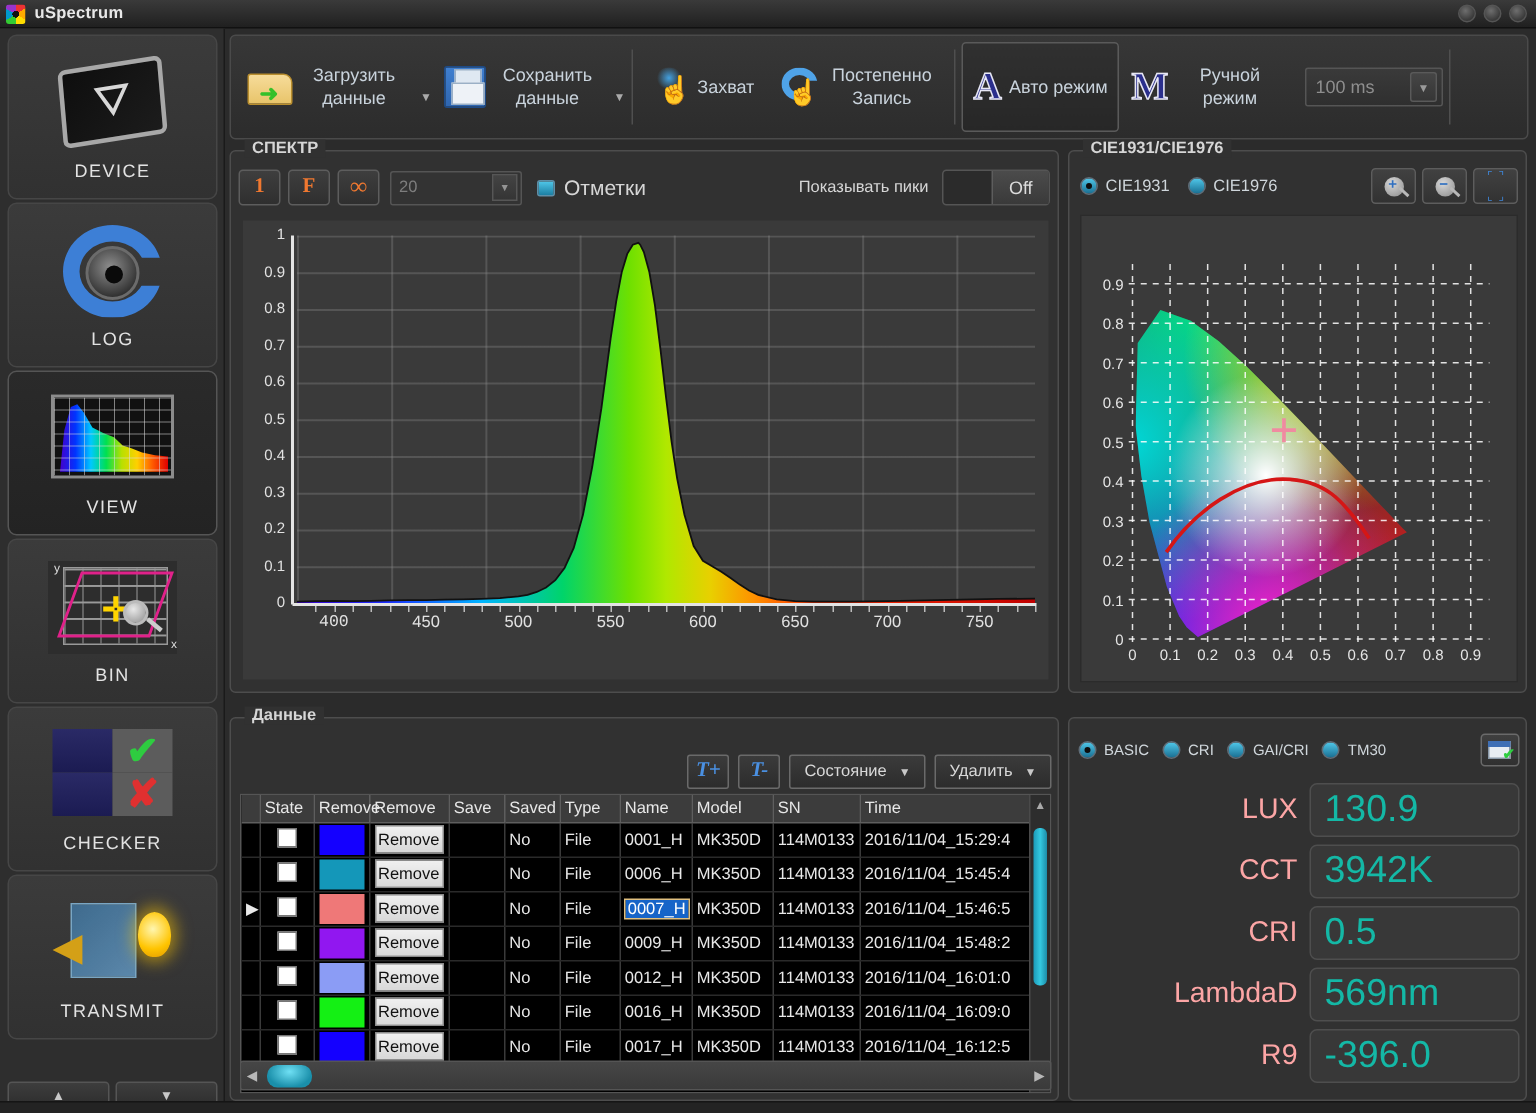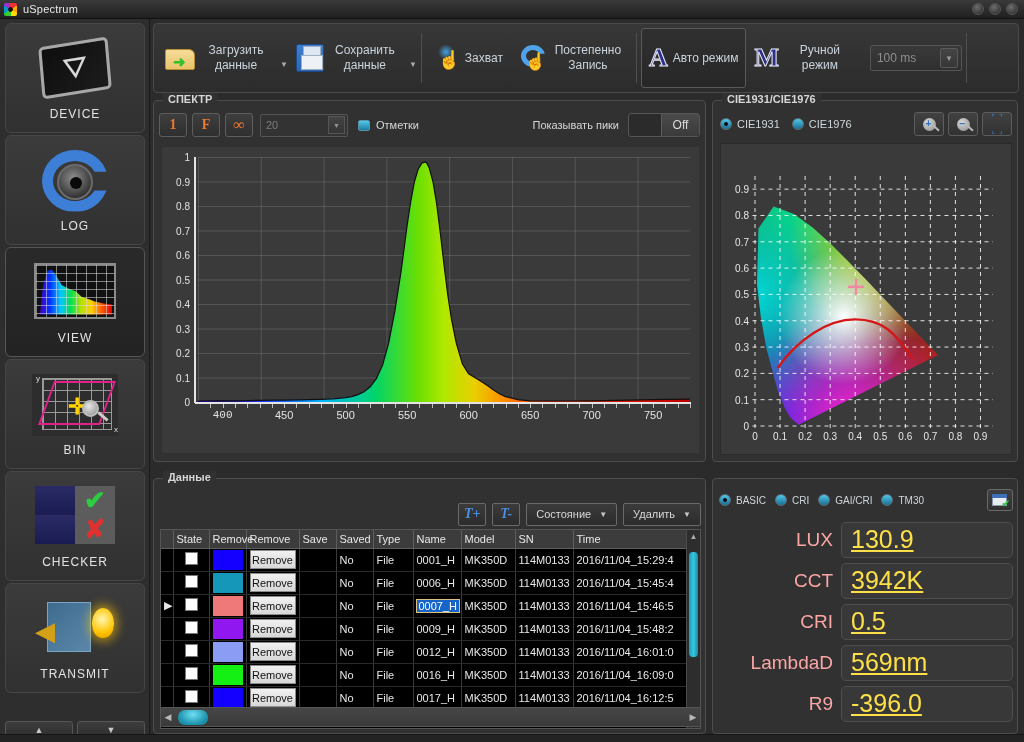--- a/index.html
+++ b/index.html
@@ -18,21 +18,21 @@
     background: linear-gradient(#3a3a3a, #202020);
     border-bottom: 1px solid #111;
     display: flex; align-items: center;
   }
   .title-logo {
     width: 13px; height: 13px; margin: 0 6px 0 4px; border-radius: 2px;
     background:
       radial-gradient(circle at 50% 50%, #111 0 24%, transparent 25%),
       conic-gradient(#e33 0 16%, #fa0 0 33%, #fd0 0 50%, #3c3 0 66%, #09c 0 83%, #93c 0 100%);
   }
-  .title-text { font-size: 11px; font-weight: normal; color: #e8e8e8; letter-spacing: .2px; }
+  .title-text { font-size: 11px; font-weight: bold; color: #e8e8e8; letter-spacing: .2px; }
   .win-ctrls { position: absolute; right: 6px; top: 3px; display: flex; gap: 5px; }
   .win-btn {
     width: 12px; height: 12px; border-radius: 50%;
     background: radial-gradient(circle at 40% 32%, #6e6e6e, #3a3a3a 70%);
     border: 1px solid #555;
   }
 
   
   .sidebar {
     position: absolute; left: 0; top: 19px; width: 150px; height: 723px;
@@ -200,21 +200,21 @@
   .num-select {
     width: 88px; height: 23px; margin-left: 2px; margin-right: 10px;
     background: #333; border: 1px solid #555; border-radius: 2px; display: flex; align-items: center;
   }
   .num-select .v { flex: 1; padding-left: 5px; font-size: 11px; color: #7d7d7d; }
   .num-select .a { width: 17px; height: 18px; margin-right: 2px; border: 1px solid #565656; background: linear-gradient(#434343,#353535); display:flex; align-items:center; justify-content:center; font-size:7px; color:#949494; }
   .chk-box {
     width: 12px; height: 11px; border-radius: 2px; border: 1px solid #5e8fa8;
     background: linear-gradient(#4fc6e8, #1c7fa3); margin-right: 6px;
   }
-  .chk-label { font-size: 11px; color: #d6d6d6; }
+  .chk-label { font-size: 14px; color: #d6d6d6; }
   .show-peaks { margin-left: auto; display: flex; align-items: center; gap: 9px; }
   .sp-label { font-size: 11px; color: #d6d6d6; }
   .toggle {
     width: 72px; height: 24px; background: #2b2b2b; border: 1px solid #555; border-radius: 3px;
     display: flex; justify-content: flex-end; align-items: center; cursor: pointer;
   }
   .toggle .knob {
     width: 38px; height: 22px; background: linear-gradient(#4b4b4b,#3a3a3a); border-left: 1px solid #5d5d5d;
     display: flex; align-items: center; justify-content: center; font-size: 12px; color: #dcdcdc;
   }
@@ -308,22 +308,22 @@
     background: linear-gradient(#3f3f3f,#303030); position: relative; cursor: pointer;
   }
   .export-btn .sheet { position:absolute; left:4px; top:4px; width:15px; height:12px; background:#e8edf3; border:1px solid #8a99a8; }
   .export-btn .bar { position:absolute; left:4px; top:4px; width:15px; height:4px; background:#3f6fb5; }
   .export-btn .tick { position:absolute; right:2px; bottom:1px; font-size:10px; color:#2ecc40; font-weight:bold; line-height:1; }
 
   .res-list { position: absolute; left: 6px; top: 38px; width: 294px; height: 210px; padding-top: 4px; }
   .res-row { display: flex; align-items: center; justify-content: flex-end; height: 37px; margin-bottom: 4px; }
   .res-label { font-size: 19px; color: #fca5a5; margin-right: 8px; white-space: nowrap; }
   .res-value {
-    width: 172px; height: 36px; background: #383838; border: 1px solid #4e4e4e; border-radius: 5px;
-    display: flex; align-items: center; padding-left: 9px; font-size: 25px; color: #fde047; text-decoration: underline;
+    width: 140px; height: 36px; background: #383838; border: 1px solid #4e4e4e; border-radius: 5px;
+    display: flex; align-items: center; padding-left: 9px; font-size: 25px; color: #14b8a6;
   }
 
   .statusbar { position: absolute; left: 0; bottom: 0; width: 1024px; height: 8px; background: #232323; border-top: 1px solid #151515; }
 </style>
 </head>
 <body>
 
 <div class="app">
 
   <div class="titlebar">

